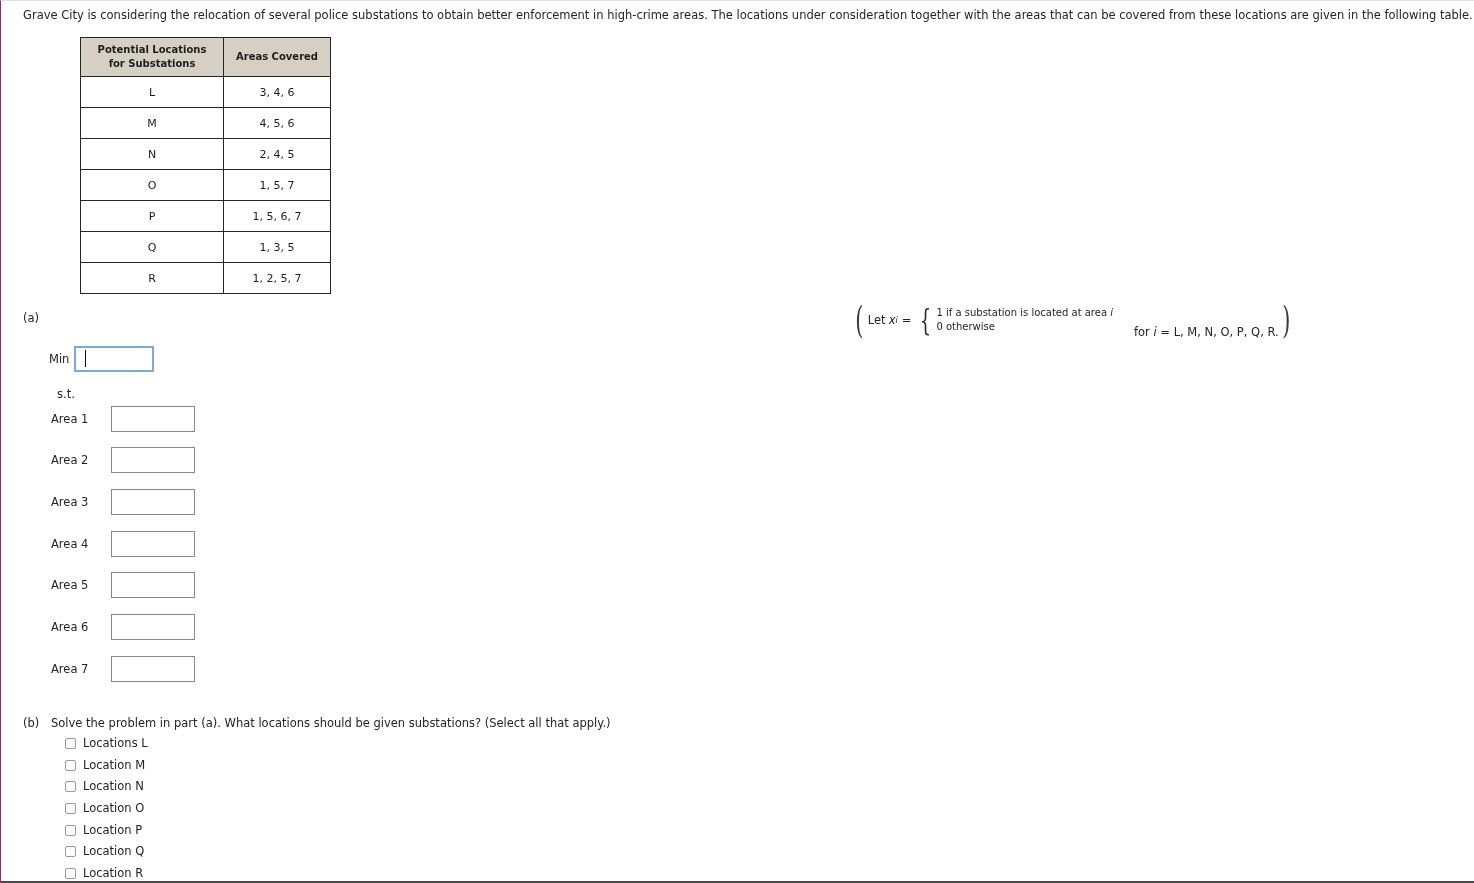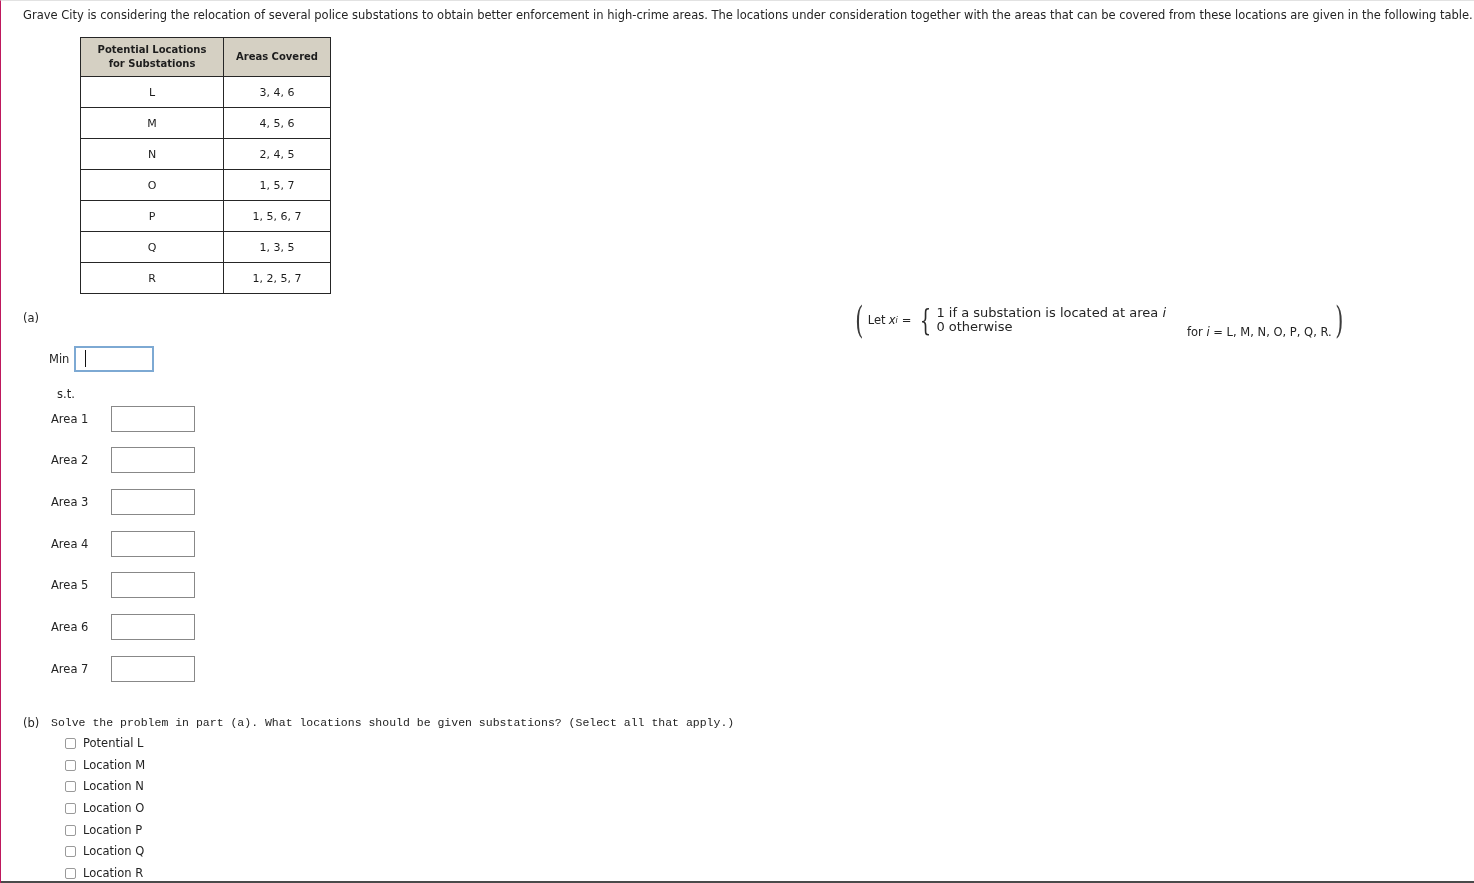--- a/index.html
+++ b/index.html
@@ -125,21 +125,21 @@
     transform: scaleX(0.6);
     display: inline-block;
     color: #2a2a2a;
     margin: 0 1px;
   }
   .cases {
     display: inline-flex;
     flex-direction: column;
     justify-content: center;
     line-height: 14px;
-    font-size: 13px;
+    font-size: 10px;
   }
   .for-i { margin-left: 21px; align-self: flex-end; padding-bottom: 1px; }
 
   
   .min-row {
     position: absolute;
     left: 48px;
     top: 345px;
     display: flex;
     align-items: center;
@@ -196,21 +196,20 @@
 
   
   .part-b-label { left: 22px; top: 715px; }
   .part-b-text {
     position: absolute;
     left: 50px;
     top: 715px;
     font-size: 11.5px;
     white-space: nowrap;
     color: #242424;
-    font-family: Liberation Mono, monospace;
   }
   .cb-row {
     position: absolute;
     left: 64px;
     display: flex;
     align-items: center;
     font-size: 11.5px;
   }
   .cb-row input[type=checkbox] {
     width: 11px;
@@ -329,21 +328,21 @@
   <div class="area-row" style="top:655px">
     <span class="area-label">Area 7</span>
     <input class="ans plain" type="text" value="" style="">
   </div>
 
   <div class="part-label part-b-label">(b)</div>
   <div class="part-b-text">Solve the problem in part (a). What locations should be given substations? (Select all that apply.)</div>
 
   <div class="cb-row" style="top:735px">
     <input type="checkbox" id="cb0" style="">
-    <label for="cb0">Potential L</label>
+    <label for="cb0">Locations L</label>
   </div>
   <div class="cb-row" style="top:757px">
     <input type="checkbox" id="cb1" style="">
     <label for="cb1">Location M</label>
   </div>
   <div class="cb-row" style="top:778px">
     <input type="checkbox" id="cb2" style="">
     <label for="cb2">Location N</label>
   </div>
   <div class="cb-row" style="top:800px">

